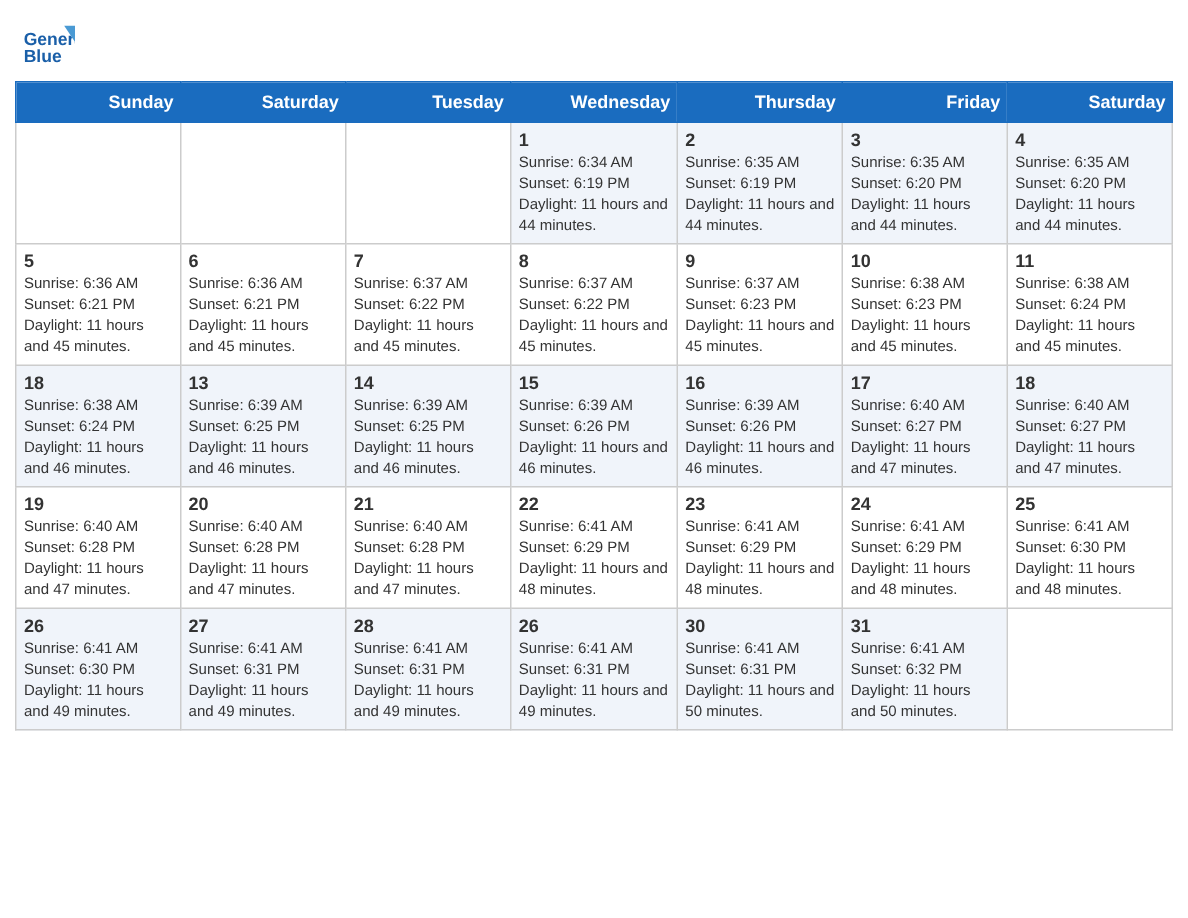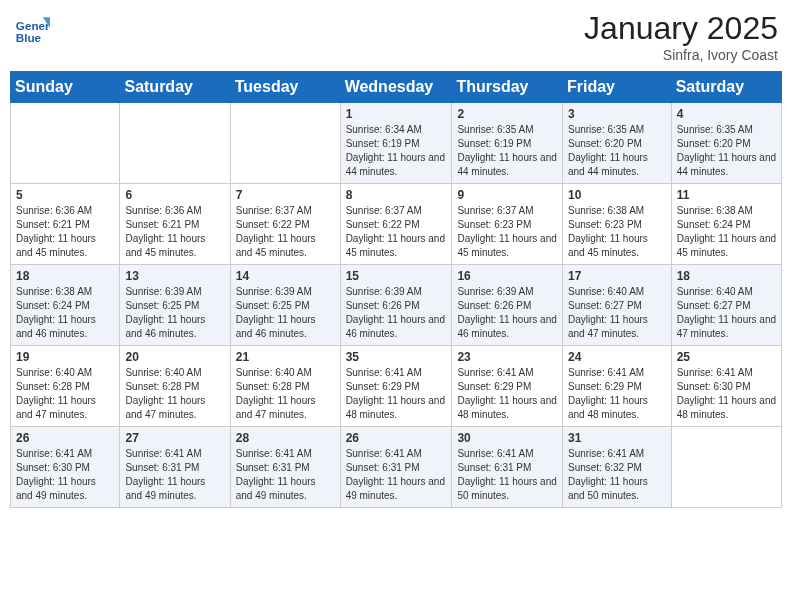--- a/index.html
+++ b/index.html
@@ -34,22 +34,22 @@
     .title-location { font-size: 14px; color: #555; }
     table {
       width: 100%;
       border-collapse: collapse;
       font-size: 10.5px;
     }
     thead tr th {
       background-color: #1a6cbf;
       color: #fff;
       padding: 6px 4px;
-      text-align: left;
-      font-size: 16px;
+      text-align: right;
+      font-size: 12px;
       font-weight: bold;
       border: 1px solid #1a6cbf;
       margin-top: 19px;
     }
     tbody tr td {
       border: 1px solid #ccc;
       vertical-align: top;
       padding: 4px 5px;
       width: 113px;
       min-height: 80px;
@@ -78,24 +78,20 @@
 <body>
 
 <div class="header">
   <div class="logo">
     <svg class="logo-icon" viewBox="0 0 40 40">
       <text x="2" y="22" font-size="13" font-weight="bold" fill="#1a5fa8">General</text>
       <text x="2" y="35" font-size="13" font-weight="bold" fill="#1a5fa8">Blue</text>
       <polygon points="32,8 40,8 40,20" fill="#4a9ad4"></polygon>
     </svg>
   </div>
-  <div class="title-block">
-    <div class="title-month">January 2025</div>
-    <div class="title-location">Sinfra, Ivory Coast</div>
-  </div>
 </div>
 
 <table>
   <thead>
     <tr id="header-row">
     <th>Sunday</th>
         <th>Saturday</th>
         <th>Tuesday</th>
         <th>Wednesday</th>
         <th>Thursday</th>
@@ -234,21 +230,21 @@
 Sunset: 6:28 PM
 Daylight: 11 hours and 47 minutes.</div>
         </td>
         <td>
           <span class="day-num">21</span>
           <div class="day-info">Sunrise: 6:40 AM
 Sunset: 6:28 PM
 Daylight: 11 hours and 47 minutes.</div>
         </td>
         <td>
-          <span class="day-num">35</span>
+          <span class="day-num">22</span>
           <div class="day-info">Sunrise: 6:41 AM
 Sunset: 6:29 PM
 Daylight: 11 hours and 48 minutes.</div>
         </td>
         <td>
           <span class="day-num">23</span>
           <div class="day-info">Sunrise: 6:41 AM
 Sunset: 6:29 PM
 Daylight: 11 hours and 48 minutes.</div>
         </td>

